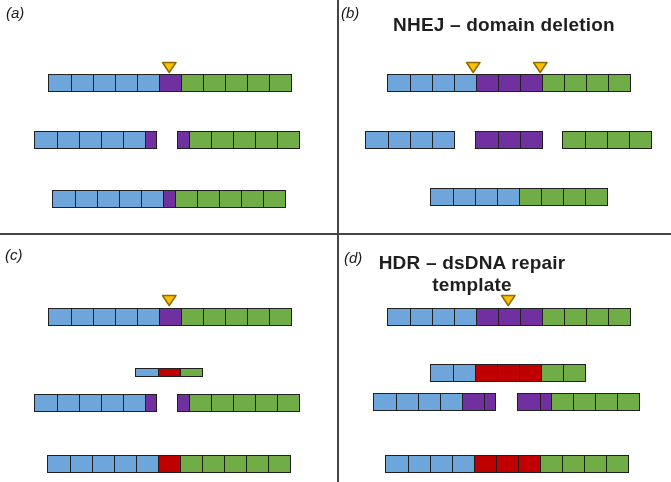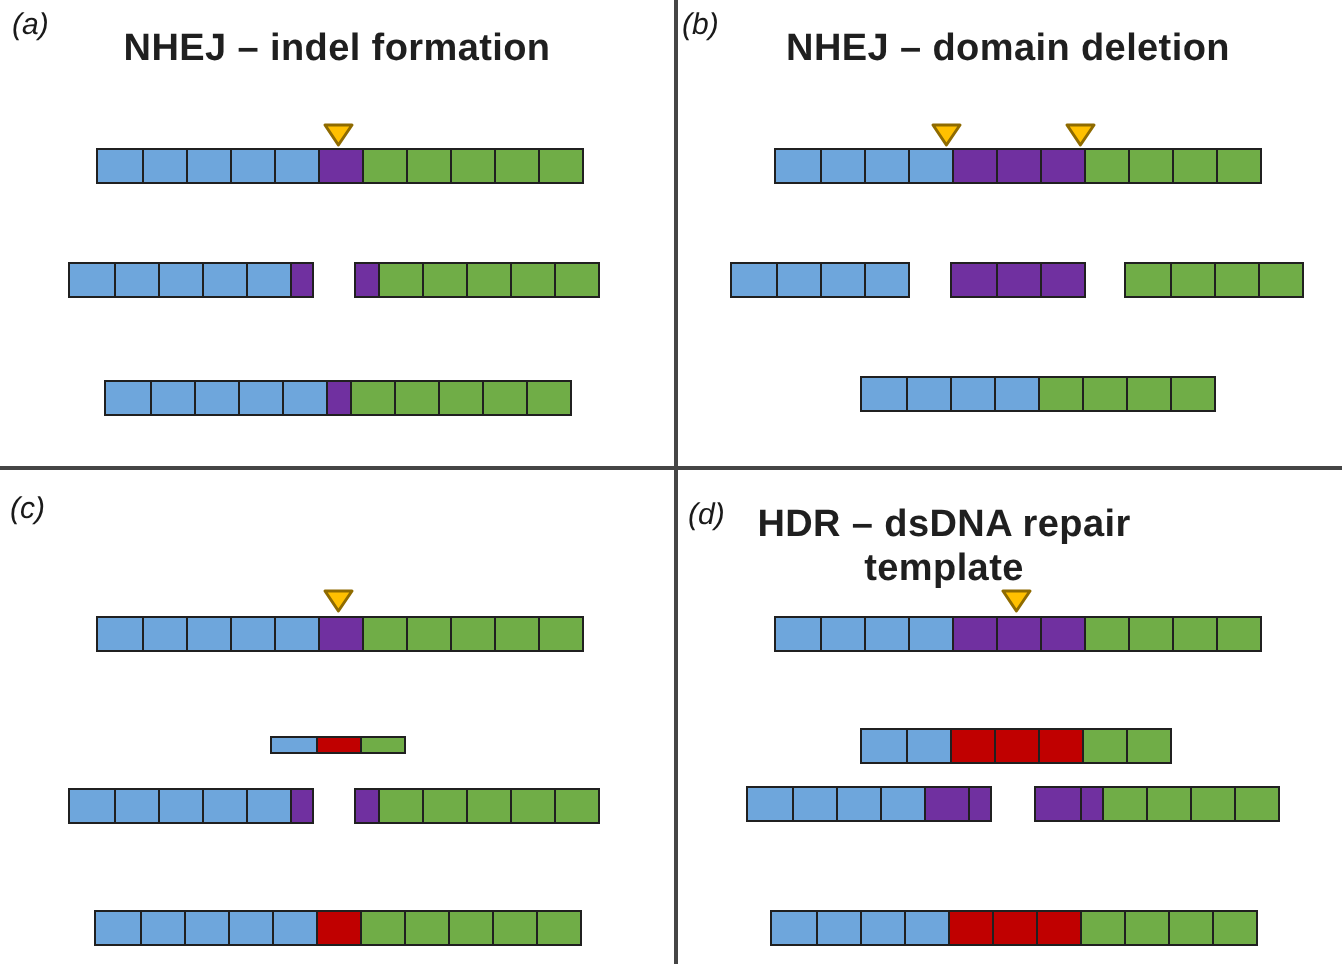--- a/index.html
+++ b/index.html
@@ -58,21 +58,20 @@
 </head>
 <body>
 
 <div class="stage">
 
   <div class="figure-label label-a">(a)</div>
   <div class="figure-label label-b">(b)</div>
   <div class="figure-label label-c">(c)</div>
   <div class="figure-label label-d">(d)</div>
 
-  <div class="panel-title title-a">NHEJ – indel formation</div>
   <div class="panel-title title-b">NHEJ – domain deletion</div>
   <div class="panel-title title-d">HDR – dsDNA repair template</div>
 
   <div class="divider-v"></div>
   <div class="divider-h"></div>
 
   <div id="diagram-layer">
       <svg width="17" height="13" class="marker" style="left: 161px; top: 61px;">
         <polygon points="1.5,1.5 15,1.5 8.2,11.5" fill="#FFC000" stroke="#8F6B00" stroke-width="1.5" stroke-linejoin="round"></polygon>
       </svg>

